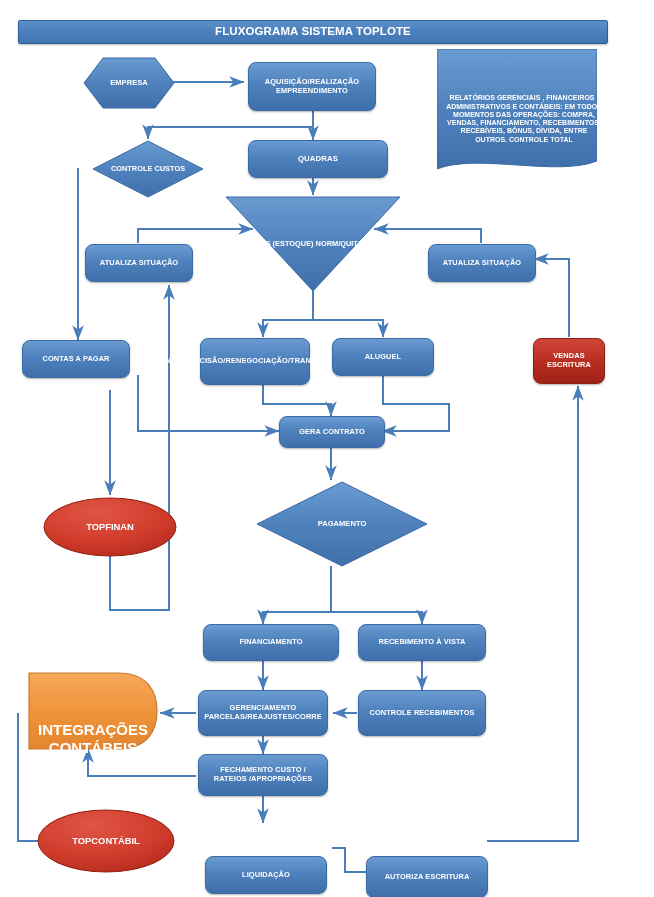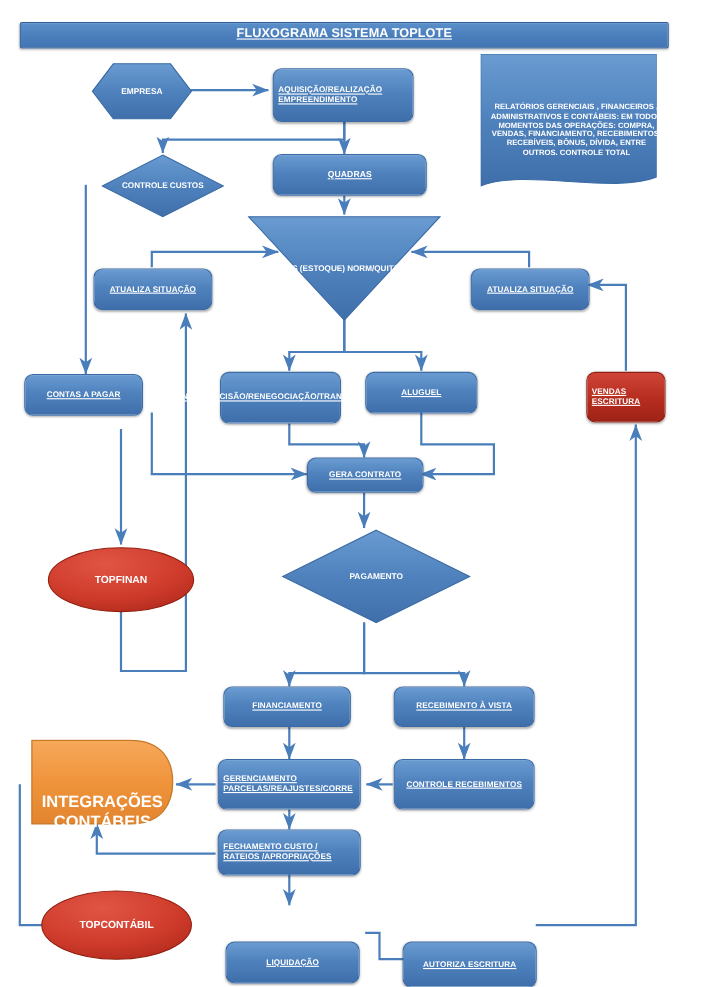--- a/index.html
+++ b/index.html
@@ -5,22 +5,22 @@
 <style>
   html,body{margin:0;padding:0;background:#ffffff;}
   body{
     font-family:"Liberation Sans", sans-serif;
     width:654px;height:897px;position:relative;overflow:hidden;
   }
   #canvas{position:absolute;left:0;top:0;width:654px;height:897px;}
   .svg-layer{position:absolute;left:0;top:0;width:654px;height:897px;pointer-events:none;}
   .node{
     position:absolute;display:flex;align-items:center;justify-content:center;
-    text-align:left;color:#ffffff;font-weight:bold;line-height:1.15;
-    box-sizing:border-box;letter-spacing:0.1px;text-decoration:underline;
+    text-align:center;color:#ffffff;font-weight:bold;line-height:1.15;
+    box-sizing:border-box;letter-spacing:0.1px;
   }
   .node span{display:block;padding:0 4px;}
 
   
   .title-bar{
     background:linear-gradient(180deg,#5b8fc9 0%,#4a7ebb 55%,#4376b4 100%);
     border:1px solid #2f5f96;border-radius:2px;
     font-size:11.5px;color:#ffffff;font-weight:bold;
     box-shadow:0 1px 2px rgba(0,0,0,.25);
   }
@@ -235,21 +235,21 @@
     <div class="lbl lbl-ell">TOPFINAN</div>
   </div>
 
   <div class="shape-wrap" style="left:256px;top:481px;width:172px;height:86px;">
     <svg width="172" height="86" viewBox="0 0 172 86">
       <path d="M86,1 L171,43 L86,85 L1,43 Z" fill="url(#gdia)" stroke="#3a6ba5" stroke-width="1"></path>
     </svg>
     <div class="lbl lbl-pag">PAGAMENTO</div>
   </div>
 
-  <div class="node proc" style="left:203px;top:624px;width:116px;height:37px;">
+  <div class="node proc" style="left:203px;top:624px;width:136px;height:37px;">
     <span>FINANCIAMENTO</span>
   </div>
 
   <div class="node proc" style="left:358px;top:624px;width:128px;height:37px;">
     <span>RECEBIMENTO À VISTA</span>
   </div>
 
   <div class="shape-wrap" style="left:28px;top:672px;width:130px;height:78px;">
     <svg width="130" height="78" viewBox="0 0 130 78">
       <defs>

